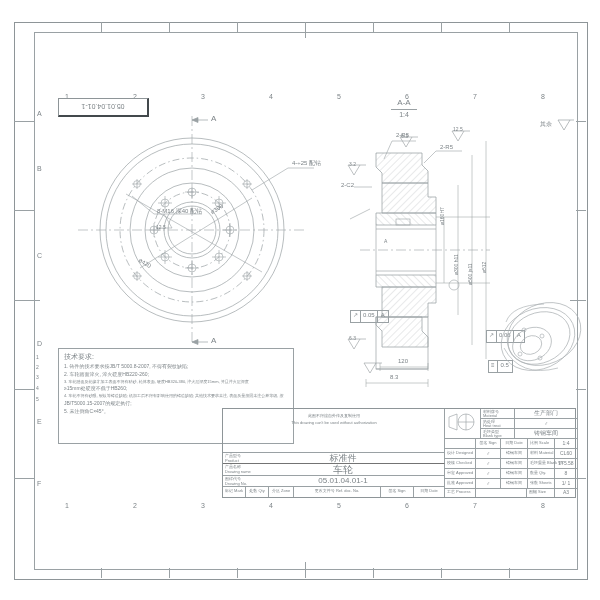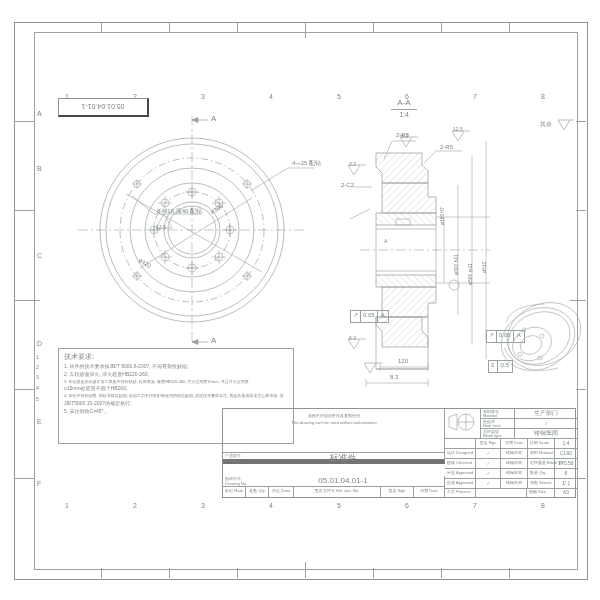--- a/index.html
+++ b/index.html
@@ -398,24 +398,29 @@
   <div class="abs" style="left:222px;top:408px;width:354px;height:90px;border:1px solid #8e9598;box-sizing:border-box;display:flex;">
 
     <div class="abs" style="left:0;top:0;width:222px;height:88px;">
 
       <div class="abs" style="left:0;top:0;width:222px;height:44px;border-bottom:1px solid #9aa1a4;border-right:1px solid #9aa1a4;box-sizing:border-box;">
         <div class="tx t4 ctr" style="left:0;top:5px;width:222px;">此图不得擅自外传及复制使用</div>
         <div class="tx t4 ctr" style="left:0;top:12px;width:222px;">This drawing can't be used without authorization</div>
       </div>
 
       <div class="abs" style="left:0;top:44px;width:222px;height:34px;">
-        <div class="abs" style="left:0;top:0;width:222px;height:11px;border-bottom:5px solid #737373;border-right:1px solid #9aa1a4;box-sizing:border-box;">
+        <div class="abs" style="left:0;top:0;width:222px;height:11px;border-bottom:1px solid #737373;border-right:1px solid #9aa1a4;box-sizing:border-box;">
           <div class="tx t4" style="left:2px;top:1px;">产品型号</div>
           <div class="tx t4" style="left:2px;top:6px;">Product</div>
           <div class="tx t9 ctr" style="left:60px;top:1px;width:120px;">标准件</div>
+        </div>
+        <div class="abs" style="left:0;top:11px;width:222px;height:12px;border-bottom:1px solid #9aa1a4;border-right:1px solid #9aa1a4;box-sizing:border-box;">
+          <div class="tx t4" style="left:2px;top:1px;">产品名称</div>
+          <div class="tx t4" style="left:2px;top:6px;">Drawing name</div>
+          <div class="tx t10 ctr" style="left:60px;top:1px;width:120px;">车轮</div>
         </div>
         <div class="abs" style="left:0;top:23px;width:222px;height:11px;border-bottom:1px solid #9aa1a4;border-right:1px solid #9aa1a4;box-sizing:border-box;">
           <div class="tx t4" style="left:2px;top:1px;">图样代号</div>
           <div class="tx t4" style="left:2px;top:6px;">Drawing No.</div>
           <div class="tx t8 ctr" style="left:60px;top:1px;width:120px;">05.01.04.01-1</div>
         </div>
       </div>
 
       <div class="abs" style="left:0;top:78px;width:222px;height:10px;border-right:1px solid #9aa1a4;box-sizing:border-box;display:flex;">
         <div style="flex:0 0 22px;border-right:1px solid #9aa1a4;position:relative;">

